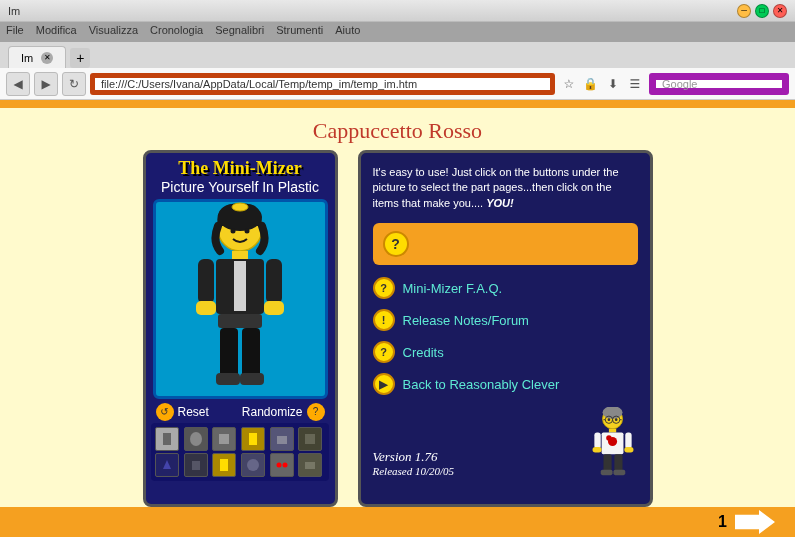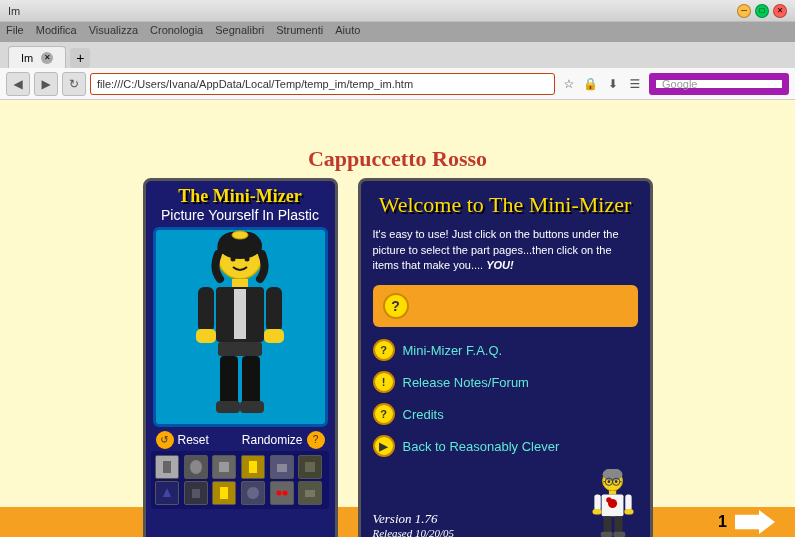--- a/index.html
+++ b/index.html
@@ -106,21 +106,21 @@
       border: 1px solid #bbb;
       border-radius: 3px;
       display: flex; align-items: center; justify-content: center;
       font-size: 12px;
       cursor: pointer;
       color: #555;
     }
     .url-box {
       flex: 1;
       height: 22px;
-      border: 1px solid #c2410c;
+      border: 5px solid #c2410c;
       border-radius: 3px;
       padding: 0 6px;
       font-size: 11px;
       background: white;
       display: flex;
       align-items: center;
       color: #333;
     }
     .search-box {
       width: 140px;
@@ -157,25 +157,24 @@
 
     .orange-bar-top {
       background: #f5a020;
       width: 100%;
       height: 8px;
     }
 
     .page-title {
       color: #c0392b;
       font-size: 22px;
-      font-weight: bold;
+      font-weight: normal;
       text-align: center;
       padding: 10px 0 6px;
       font-family: Georgia, serif;
-      margin-top: 36px;
     }
 
     .main-panel {
       display: flex;
       gap: 20px;
       padding: 0 20px;
       flex: 1;
     }
 
     
@@ -552,21 +551,20 @@
         </div>
         <div class="part-item" style="background:#554;">
           <svg width="16" height="16">
               <rect x="3" y="5" width="10" height="7" fill="#776"></rect>
             </svg>
         </div>
       </div>
     </div>
 
     <div class="right-panel">
-      <div class="welcome-title">Welcome to The Mini-Mizer</div>
 
       <p class="welcome-text">
         <span>It's easy to use! Just click on the buttons under the picture to select the part pages...then click on the items that make you.... </span><em>YOU!</em>
       </p>
 
       <div class="highlight-box">
         <div class="highlight-icon">?</div>
       </div>
 
       <div class="menu-row">

